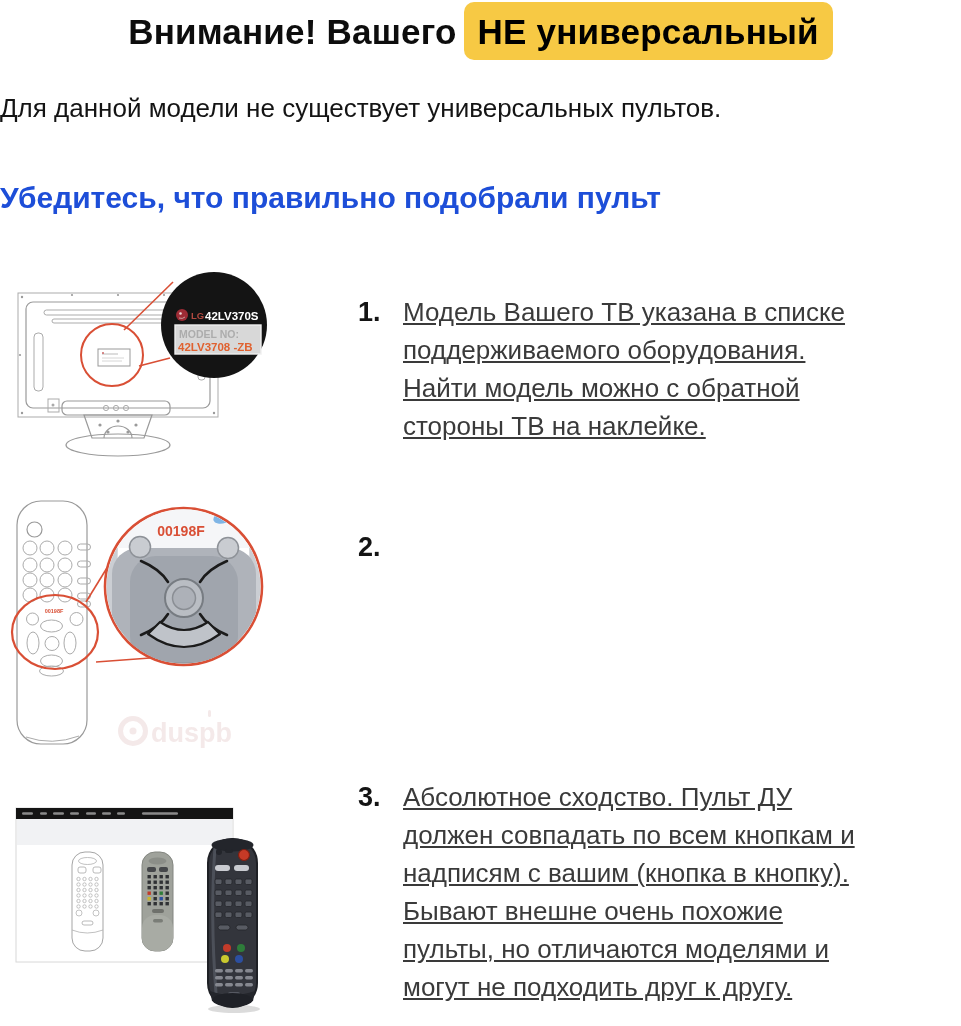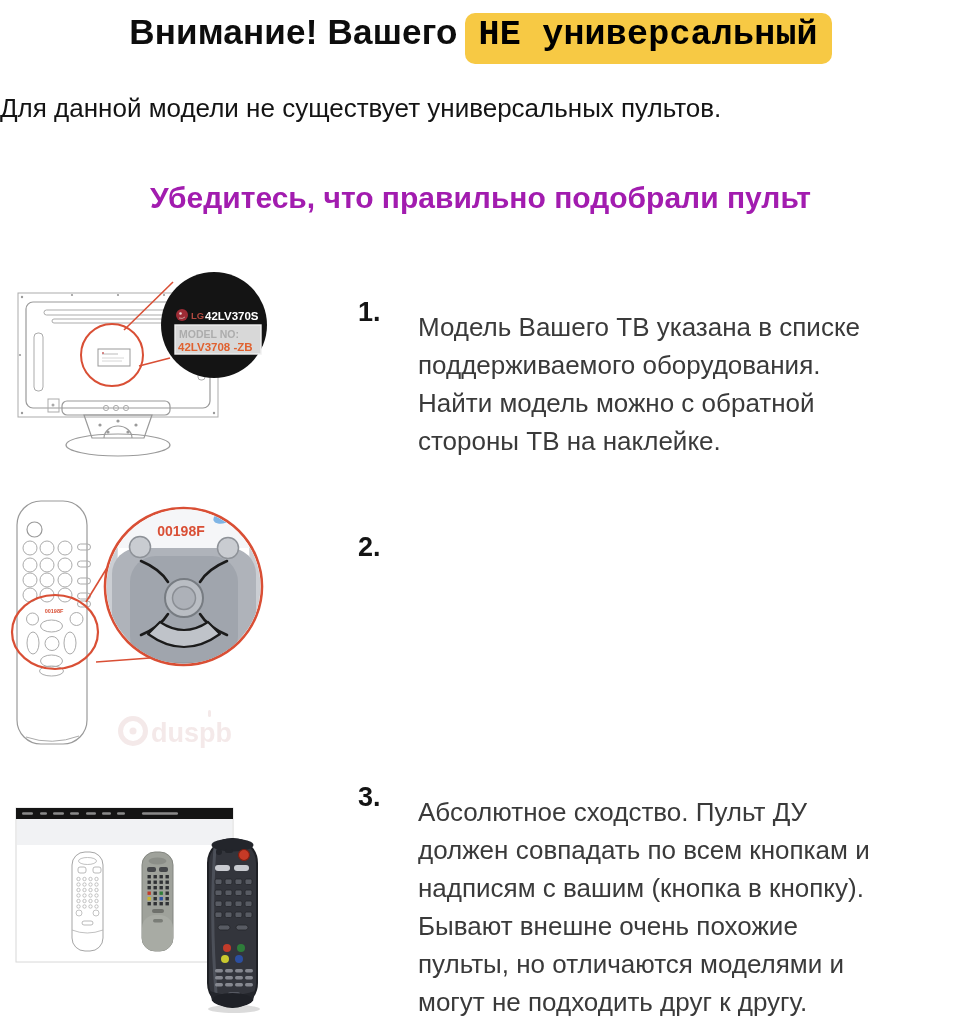--- a/index.html
+++ b/index.html
@@ -1,37 +1,37 @@
 <!DOCTYPE html>
 <html style="--hl: #F7C944; --accent: #D94F35;"><head>
 <meta charset="utf-8">
 <style>
   html,body{margin:0;padding:0;background:#fff;}
   body{width:961px;height:1026px;font-family:"Liberation Sans",sans-serif;color:#1c1c1c;}
   .page{position:relative;width:961px;height:1026px;overflow:hidden;background:#fff;}
 
   .title{position:absolute;top:12px;left:0;width:100%;text-align:center;margin:0;
          font-size:35px;font-weight:800;color:#0d0d0d;letter-spacing:.2px;}
-  .hl{background:var(--hl,#F7C944);border-radius:10px;padding:2px 14px 9px;margin-left:7px;font-family:Liberation Mono, monospace;}
+  .hl{background:var(--hl,#F7C944);border-radius:10px;padding:10px 14px 9px;margin-left:7px;}
 
   .subtitle{position:absolute;top:93px;left:0;width:100%;margin:0;
             font-size:26px;font-weight:400;color:#141414;}
 
-  .heading{position:absolute;top:181px;left:0;width:100%;text-align:center;margin:0;
-           font-size:30px;font-weight:800;color:#a21caf;}
+  .heading{position:absolute;top:181px;left:0;width:100%;text-align:left;margin:0;
+           font-size:30px;font-weight:800;color:#1d4ed8;}
 
   .fig{position:absolute;margin:0;}
   .fig1{top:255px;left:12px;}
   .fig2{top:490px;left:0;text-align:center;}
   .fig3{top:795px;left:0;}
 
   .step{position:absolute;left:358px;width:600px;display:flex;gap:9px;align-items:flex-start;}
   .step1{top:293px;} .step2{top:528px;} .step3{top:778px;}
   .num{flex:none;width:36px;font-size:27px;font-weight:800;color:#141414;line-height:38px;}
-  .body-text{margin:15px;font-size:26px;line-height:38px;color:#3a3a3a;white-space:pre-line;}
+  .body-text{margin:0;font-size:26px;line-height:38px;color:#3a3a3a;white-space:pre-line;text-decoration:underline;}
 
   svg text{font-family:"Liberation Sans",sans-serif;}
   .acc-s{stroke:var(--accent,#D94F35);}
   .acc-f{fill:var(--accent,#D94F35);}
   .ink{stroke:#9a9a9a;fill:none;stroke-width:1.2;}
   .ink2{stroke:#ababab;fill:none;stroke-width:1;}
 </style>
 </head>
 <body>
 

